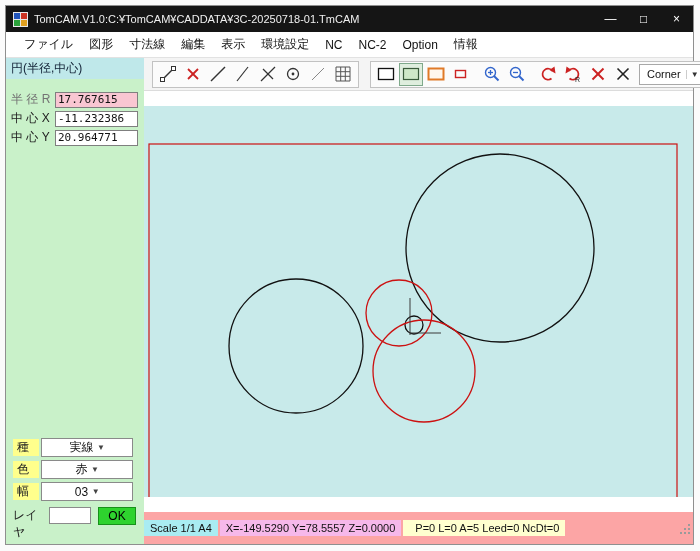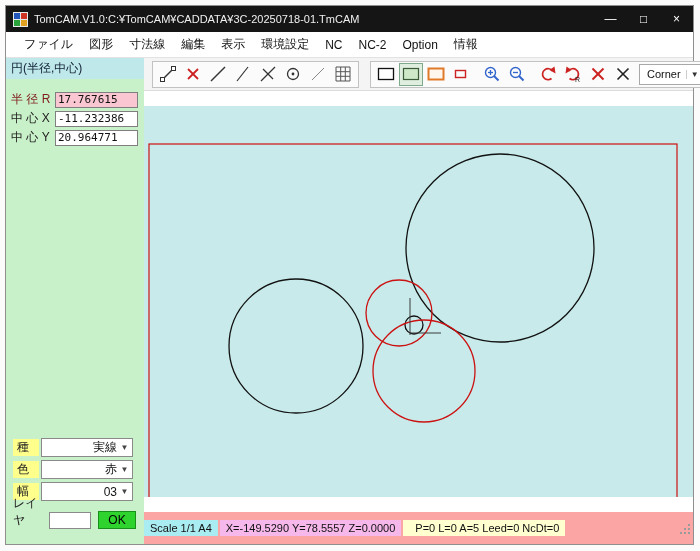--- a/index.html
+++ b/index.html
@@ -39,39 +39,39 @@
     width:138px; flex:0 0 auto; background:#c9f1c9;
     display:flex; flex-direction:column; overflow:hidden;
   }
   .panel-title {
     height:21px; background:#bfe8ea; color:#102035; font-size:12px;
     display:flex; align-items:center; padding-left:5px; flex:0 0 auto;
   }
   .fields { margin-top:11px; }
   .field-row { display:flex; align-items:center; height:19px; padding-left:5px; }
   .field-label { width:44px; font-size:12px; color:#222; white-space:nowrap; }
-  .field-label.accent { color:#7f1d1d; }
+  .field-label.accent { color:#737373; }
   .field-input {
     width:83px; height:16px; border:1px solid #7f7f7f; background:#fff;
     font:11px "DejaVu Sans Mono", monospace; padding:0 2px; color:#111;
   }
   .field-input.active { background:#f9c6d2; }
   .panel-spacer { flex:1; }
   .style-row { display:flex; align-items:center; height:21px; padding-left:7px; margin-bottom:1px; }
   .style-label {
     width:26px; height:17px; background:#ffff8c; font-size:12px; color:#222;
     display:flex; align-items:center; padding-left:4px;
   }
   .combo {
     width:92px; height:19px; background:#ffffff; border:1px solid #8a8a8a;
-    display:flex; align-items:center; justify-content:flex-end;
+    display:flex; align-items:center; justify-content:center;
     margin-left:2px; font-size:12px; color:#111; padding-left:4px;
   }
   .combo-arrow { width:15px; font-size:8px; color:#444; text-align:center; }
-  .layer-row { display:flex; align-items:flex-end; height:22px; padding-left:7px; margin:4px 0 15px 0; }
+  .layer-row { display:flex; align-items:flex-start; height:22px; padding-left:7px; margin:4px 0 15px 0; }
   .layer-label { font-size:12px; color:#222; width:36px; }
   .layer-input { width:42px; height:17px; border:1px solid #8a8a8a; background:#fff; font:11px "DejaVu Sans Mono", monospace; }
   .ok-button {
     width:38px; height:18px; margin-left:7px; background:#2ed32e; border:1px solid #17911a;
     font-size:12px; color:#000000; display:flex; align-items:center; justify-content:center;
   }
   
   .right-col { flex:1; display:flex; flex-direction:column; min-width:0;gap:15px; }
   .toolbar {
     height:33px; background:#f4f4f4; border-bottom:1px solid #dcdcdc;

